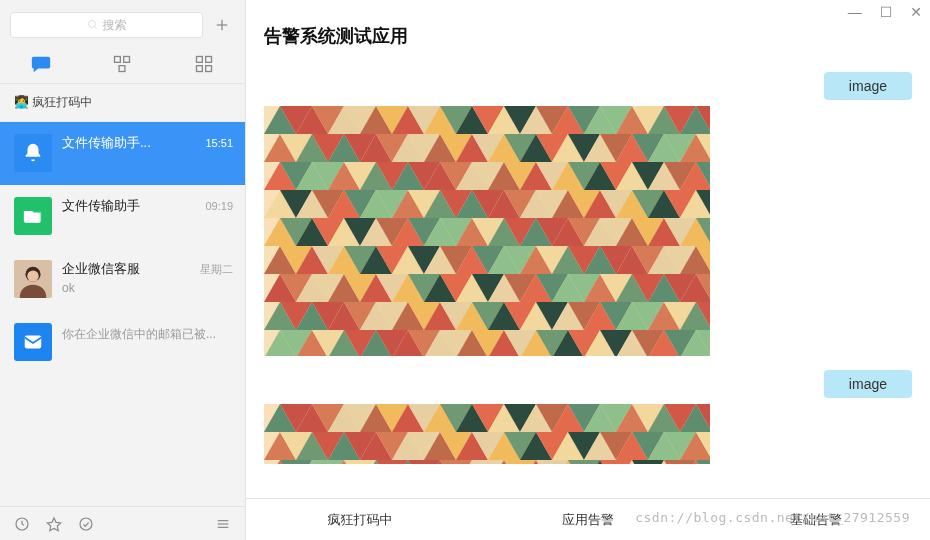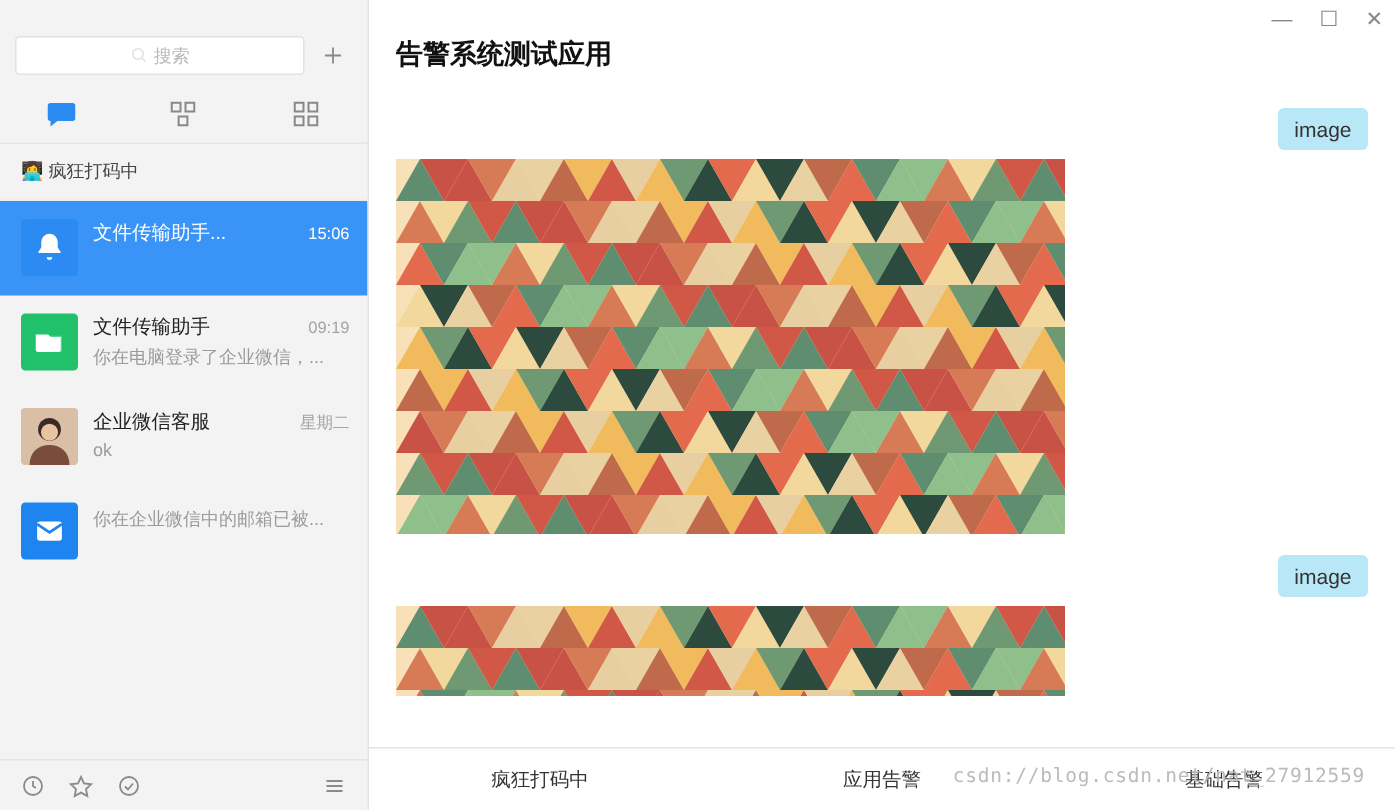--- a/index.html
+++ b/index.html
@@ -1,19 +1,19 @@
 <!DOCTYPE html>
 <html><head>
 <meta charset="utf-8">
 <style>
 * { box-sizing: border-box; margin: 0; padding: 0; }
 body { font-family: "Microsoft YaHei", "PingFang SC", Arial, sans-serif; font-size: 13px; color: #333; background: #fff; width: 930px; height: 540px; overflow: hidden; position: relative; }
 .app { display: flex; width: 100%; height: 100%; }
 .sidebar { width: 246px; height: 100%; background: #f3f3f4; border-right: 1px solid #e4e4e4; display: flex; flex-direction: column; position: relative; }
-.search-row { display: flex; align-items: flex-end; padding: 24px 10px 6px 10px; gap: 6px; }
+.search-row { display: flex; align-items: flex-end; padding: 12px 10px 6px 10px; gap: 6px; }
 .search-box { flex: 1; background: #fff; border: 1px solid #e2e2e2; border-radius: 3px; height: 26px; display: flex; align-items: center; justify-content: center; color: #b9b9b9; font-size: 12px; gap: 4px; }
 .search-box svg { opacity: .45; }
 .plus-btn { width: 26px; height: 26px; display: flex; align-items: center; justify-content: center; cursor: pointer; color: #888; }
 .nav-tabs { display: flex; justify-content: space-around; align-items: center; height: 40px; border-bottom: 1px solid #e4e4e4; }
 .nav-tabs .tab { width: 40px; display: flex; align-items: center; justify-content: center; cursor: pointer; color: #888; }
 .nav-tabs .tab.active { color: #2b8bf2; }
 .status-line { padding: 10px 14px; font-size: 12px; color: #444; border-bottom: 1px solid #ececec; }
 .chat-list { flex: 1; overflow: hidden; }
 .chat-item { display: flex; align-items: flex-start; padding: 12px 12px 12px 14px; cursor: pointer; gap: 10px; border-bottom: 1px solid transparent; }
 .chat-item .avatar { width: 38px; height: 38px; flex: 0 0 38px; border-radius: 3px; display: flex; align-items: center; justify-content: center; overflow: hidden; }
@@ -31,21 +31,21 @@
 .chat-item.active .title, .chat-item.active .time, .chat-item.active .sub { color: #fff; }
 .footer-bar { height: 34px; border-top: 1px solid #e4e4e4; display: flex; align-items: center; justify-content: space-between; padding: 0 14px; color: #8a8a8a; }
 .footer-bar .left-icons { display:flex; gap:16px; }
 .footer-bar svg { cursor:pointer; }
 .main { flex: 1; display: flex; flex-direction: column; position: relative; }
 .win-controls { position: absolute; top: 4px; right: 8px; display: flex; gap: 18px; color: #888; z-index: 5; }
 .win-controls span { cursor: pointer; font-size: 14px; }
 .main-header { padding: 24px 18px 10px 18px; font-size: 18px; font-weight: 700; color: #111; }
 .main-body { flex: 1; overflow: auto; padding: 0 18px 0 18px; }
 .msg-row { display: flex; justify-content: flex-end; margin: 14px 0 6px 0; }
-.msg-bubble { background: #b8e7f8; color: #333; padding: 6px 11px; border-radius: 4px; font-size: 14px; }
+.msg-bubble { background: #b8e7f8; color: #333; padding: 6px 25px; border-radius: 4px; font-size: 14px; }
 .triangle-img { width: 446px; height: 250px; background: #f8e1b8; margin-bottom: 8px; overflow: hidden; }
 .triangle-img.small { height: 60px; }
 .row { display:flex; }
 .tri { width:0; height:0; border-left:16px solid transparent; border-right:16px solid transparent; }
 .tri.up { border-bottom:28px solid; }
 .tri.dn { border-top:28px solid; margin-left:-16px; margin-right:-16px; }
 .bottom-tabs { height: 42px; border-top: 1px solid #e3e3e3; display: flex; }
 .bottom-tabs .btab { flex: 1; display: flex; align-items: center; justify-content: center; font-size: 13px; color: #333; cursor: pointer; }
 .watermark { position: absolute; bottom: 15px; right: 20px; color: #bbb; font-family: monospace; font-size: 13px; letter-spacing: .5px; pointer-events: none; }
 </style>
@@ -104,37 +104,36 @@
         <div class="chat-item active">
           <div class="avatar bell">
             <svg width="22" height="22" viewBox="0 0 24 24" fill="#fff">
               <path d="M12 2a6 6 0 0 0-6 6v4l-2 3v1h16v-1l-2-3V8a6 6 0 0 0-6-6z"></path>
               <path d="M10 19a2 2 0 0 0 4 0z"></path>
             </svg>
           </div>
           <div class="meta">
             <div class="row1">
               <div class="title">文件传输助手...</div>
-              <div class="time">15:06</div>
+              <div class="time">15:51</div>
             </div>
           </div>
         </div>
         <div class="chat-item">
           <div class="avatar file">
             <svg width="20" height="20" viewBox="0 0 24 24" fill="#fff">
               <path d="M3 6h8l2 2h8v10a2 2 0 0 1-2 2H3a2 2 0 0 1-2-2V6z" stroke="#fff" stroke-width="0"></path>
               <rect x="2" y="7" width="20" height="13" rx="1" fill="#fff" opacity=".25"></rect>
             </svg>
           </div>
           <div class="meta">
             <div class="row1">
               <div class="title">文件传输助手</div>
               <div class="time">09:19</div>
             </div>
-            <div class="sub">你在电脑登录了企业微信，...</div>
           </div>
         </div>
         <div class="chat-item">
           <div class="avatar person">
             <svg width="38" height="38" viewBox="0 0 40 40">
               <rect width="40" height="40" fill="#d9bfa6"></rect>
               <circle cx="20" cy="15" r="8" fill="#3b2b24"></circle>
               <path d="M6 40c0-9 6-14 14-14s14 5 14 14z" fill="#7a4d3a"></path>
               <circle cx="20" cy="17" r="6" fill="#e8c4a2"></circle>
             </svg>

